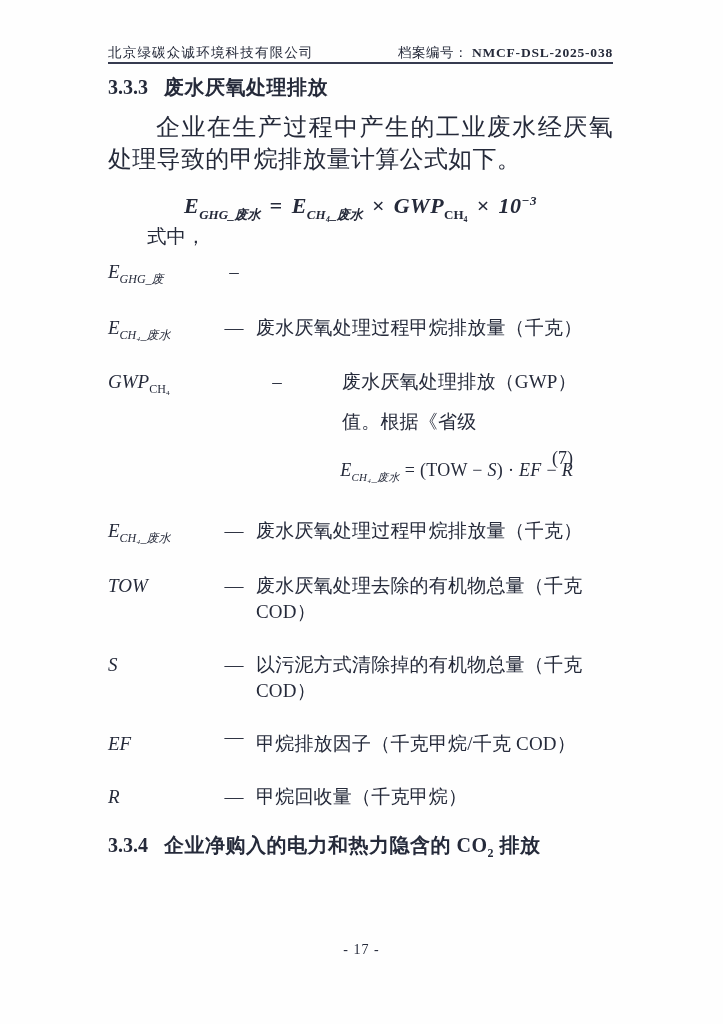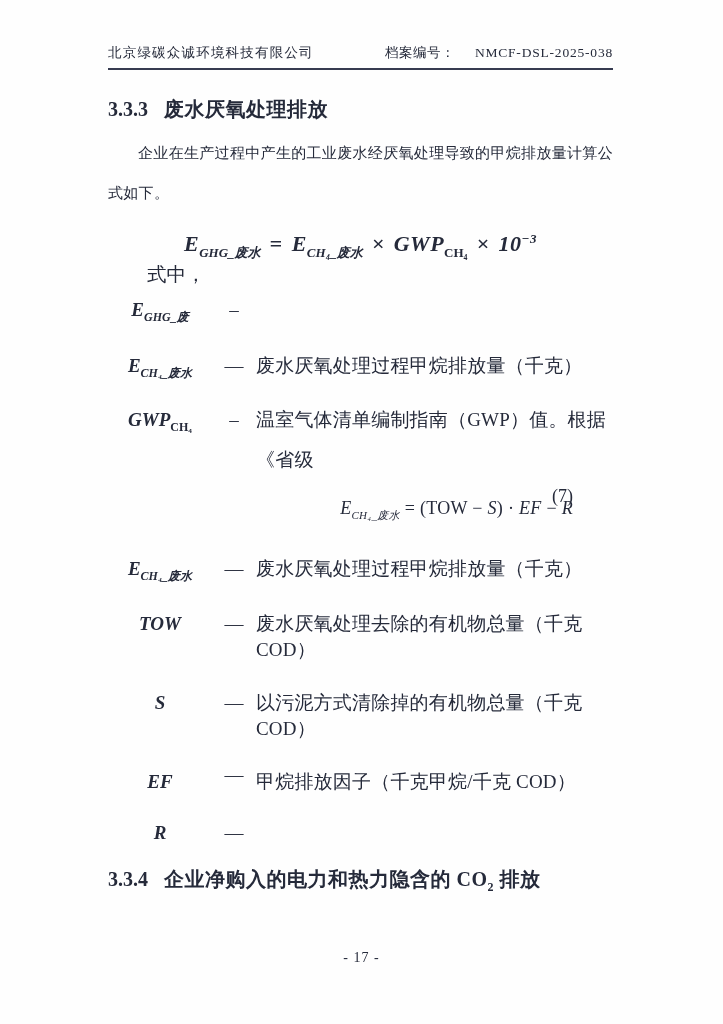--- a/index.html
+++ b/index.html
@@ -5,72 +5,72 @@
   html,body{margin:0;padding:0;background:#ffffff;}
   .page{
     width:723px;height:1024px;background:#fefefe;position:relative;overflow:hidden;
     font-family:"Liberation Serif","DejaVu Serif",serif;color:#252a3a;
   }
   .content{padding:44px 110px 0 108px;}
 
   
   .doc-header{
     display:flex;justify-content:space-between;align-items:flex-end;
-    border-bottom:2px solid #363b50;padding-bottom:6px;
+    border-bottom:2px solid #363b50;padding-bottom:0;
     font-size:13.5px;letter-spacing:1.2px;
   }
   .archive{letter-spacing:0.5px;}
-  .archive .num{font-weight:normal;letter-spacing:0.8px;margin-left:20px;}
+  .archive .num{font-weight:bold;letter-spacing:0.8px;margin-left:4px;}
 
   
-  .sec-heading{margin-top:26px;font-size:20px;font-weight:bold;letter-spacing:0.5px;}
+  .sec-heading{margin-top:10px;font-size:20px;font-weight:bold;letter-spacing:0.5px;}
   .sec-heading .sec-num{margin-right:16px;letter-spacing:0;}
   .sec-heading sub{font-size:12px;}
 
   
-  .para{margin-top:10px;font-size:15px;line-height:40px;text-indent:2em;
+  .para{margin-top:10px;font-size:24px;line-height:32px;text-indent:2em;
         text-align:justify;letter-spacing:0.3px;}
 
   
   .formula-main{
     margin-top:6px;height:40px;line-height:40px;text-align:center;
     font-size:22px;font-weight:bold;font-style:italic;letter-spacing:0.5px;
   }
   .formula-main sub{font-size:13px;letter-spacing:0;}
   .formula-main sup{font-size:13px;}
   .formula-main .op{margin:0 9px;}
   .rm{font-style:normal;}
 
   
   .where{margin-top:2px;padding-left:39px;font-size:19.5px;height:28px;line-height:28px;}
   .where2{margin-top:28px;}
 
   
   .def-row{display:flex;align-items:baseline;font-size:19px;}
-  .dterm{width:104px;text-align:center;font-style:italic;white-space:nowrap;flex:0 0 auto;font-weight:bold;}
+  .dterm{width:104px;text-align:left;font-style:italic;white-space:nowrap;flex:0 0 auto;}
   .dterm sub{font-size:12px;}
   .ddash{width:44px;text-align:center;flex:0 0 auto;}
   .ddash.raised{position:relative;top:-7px;}
   .ddesc{flex:1;letter-spacing:0.2px;}
   .dline{display:block;line-height:40px;}
   .mi{font-style:italic;}
 
-  .mt10{margin-top:10px;} .mt22{margin-top:22px;} .mt18{margin-top:18px;}
+  .mt10{margin-top:10px;} .mt22{margin-top:22px;} .mt18{margin-top:18px;gap:43px;}
   .mt32{margin-top:32px;} .mt27{margin-top:27px;}
 
   
   .eq7-wrap{position:relative;margin-top:0;}
   .eq-num{position:absolute;right:40px;top:-6px;font-size:18px;}
   .formula7{margin-top:12px;height:32px;line-height:32px;text-align:right;
             padding-right:40px;font-size:18px;letter-spacing:0.3px;}
   .formula7 sub{font-size:11px;font-style:italic;}
   .formula7 .up{font-style:normal;}
 
   
-  .page-footer{position:absolute;left:0;right:0;bottom:58px;text-align:center;
+  .page-footer{position:absolute;left:0;right:0;bottom:66px;text-align:center;
                font-size:14px;letter-spacing:1px;}
 </style>
 </head>
 <body>
 
 <div class="page">
   <div class="content">
 
     <div class="doc-header">
       <span>北京绿碳众诚环境科技有限公司</span>
@@ -99,21 +99,21 @@
     <div class="def-row mt27">
       <span class="dterm"><span class="mi">E</span><sub>CH₄_废水</sub></span>
       <span class="ddash">—</span>
       <span class="ddesc">废水厌氧处理过程甲烷排放量（千克）</span>
     </div>
 
     <div class="def-row mt18">
       <span class="dterm"><span class="mi">GWP</span><sub class="rm">CH₄</sub></span>
       <span class="ddash">–</span>
       <span class="ddesc">
-        <span class="dline">温室气体清单编制指南（GWP）值。根据《省级</span>
+        <span class="dline">废水厌氧处理排放（GWP）值。根据《省级</span>
       </span>
     </div>
 
     <div class="eq7-wrap">
       <span class="eq-num">(7)</span>
       <div class="formula7">
         <span class="mi">E</span><sub>CH₄_废水</sub><span class="up"> = (TOW − </span><span class="mi">S</span><span class="up">) · </span><span class="mi">EF</span><span class="up"> − </span><span class="mi">R</span>
       </div>
     </div>
 
@@ -138,20 +138,21 @@
 
     <div class="def-row mt27">
       <span class="dterm"><span class="mi">EF</span></span>
       <span class="ddash raised">—</span>
       <span class="ddesc">甲烷排放因子（千克甲烷/千克 COD）</span>
     </div>
 
     <div class="def-row mt27">
       <span class="dterm"><span class="mi">R</span></span>
       <span class="ddash">—</span>
+      <span class="ddesc">甲烷回收量（千克甲烷）</span>
     </div>
 
     <div class="sec-heading mt22">
       <span class="sec-num">3.3.4</span><span><span>企业净购入的电力和热力隐含的 CO</span><sub>2</sub><span> 排放</span></span>
     </div>
 
   </div>
 
   <div class="page-footer">- 17 -</div>
 </div>

